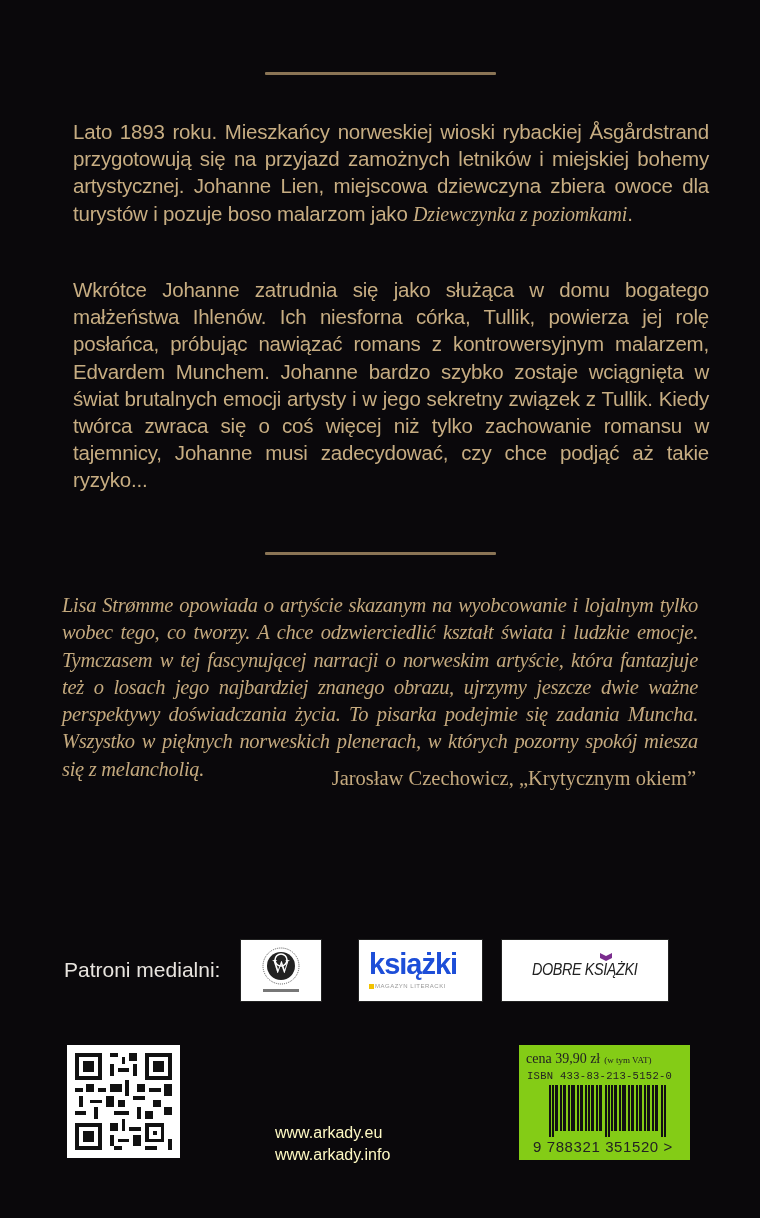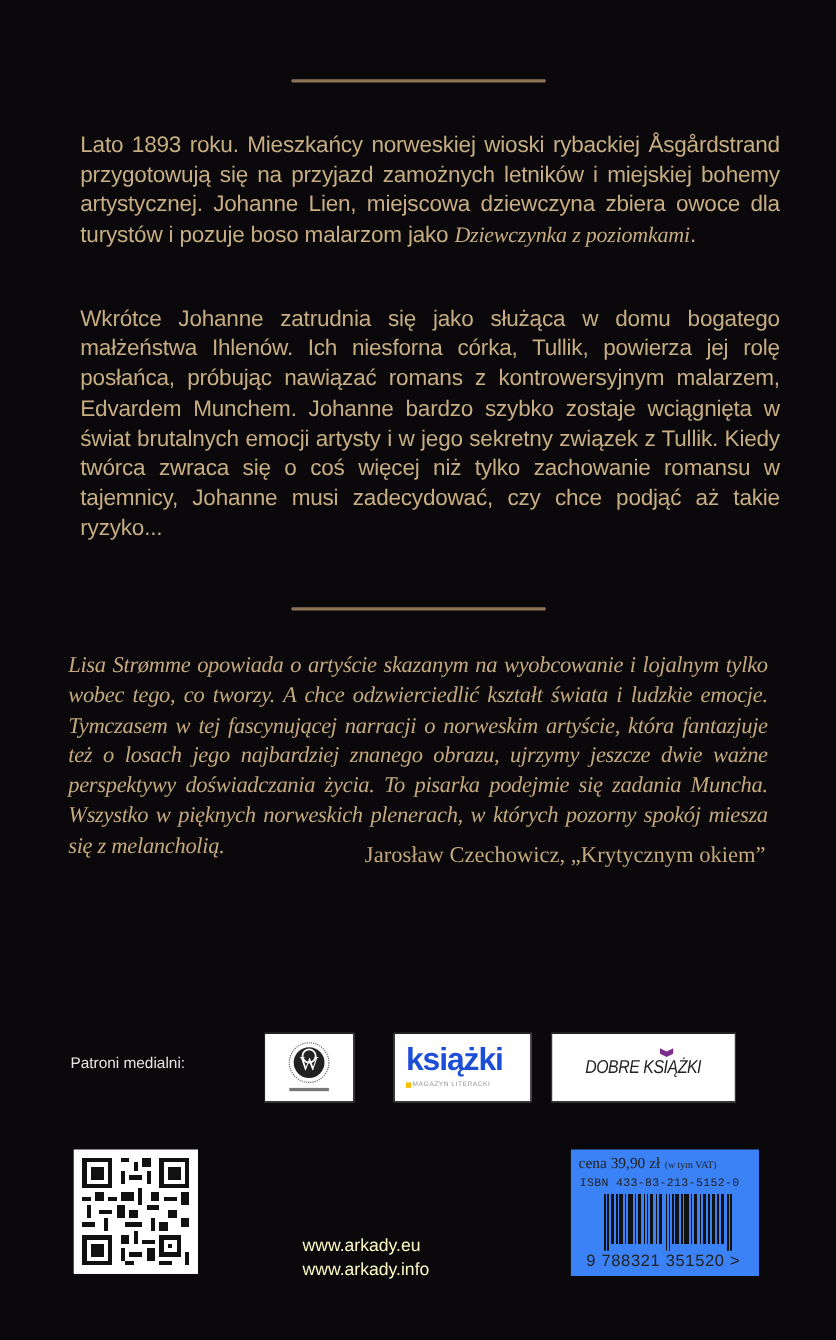--- a/index.html
+++ b/index.html
@@ -20,25 +20,25 @@
     font-family: "Liberation Serif", "DejaVu Serif", serif; font-style:italic;
     font-size:20.5px; line-height:27.3px; text-align:justify; text-align-last:left;
     color:#c4a97e; letter-spacing:-0.3px;
   }
   .attrib {
     position:absolute; right:64px; top:767px;
     font-family:"Liberation Serif", serif; font-size:20.5px; color:#c4a97e;
   }
   .patrons-label {
     position:absolute; left:64px; top:958px;
-    font-family:"Liberation Sans", "DejaVu Sans", sans-serif; font-size:14px; color:#e8e4df;
+    font-family:"Liberation Sans", "DejaVu Sans", sans-serif; font-size:21px; color:#e8e4df;
   }
   .logo-box { position:absolute; background:#fff; border:1px solid #222; }
   .qr { position:absolute; left:67px; top:1045px; width:113px; height:113px; background:#fff; }
-  .barcode-box { position:absolute; left:519px; top:1045px; width:171px; height:115px; background:#3b82f6; color:#222; }
+  .barcode-box { position:absolute; left:519px; top:1045px; width:171px; height:115px; background:#84cc16; color:#222; }
   .urls {
     position:absolute; left:275px; top:1122px;
     font-family:"Liberation Sans", "DejaVu Sans", sans-serif; font-size:16px; line-height:22px; color:#fef9c3;
   }
 </style>
 </head>
 <body>
 
 <div class="divider" style="left:265px; top:72px; width:231px;"></div>
 

